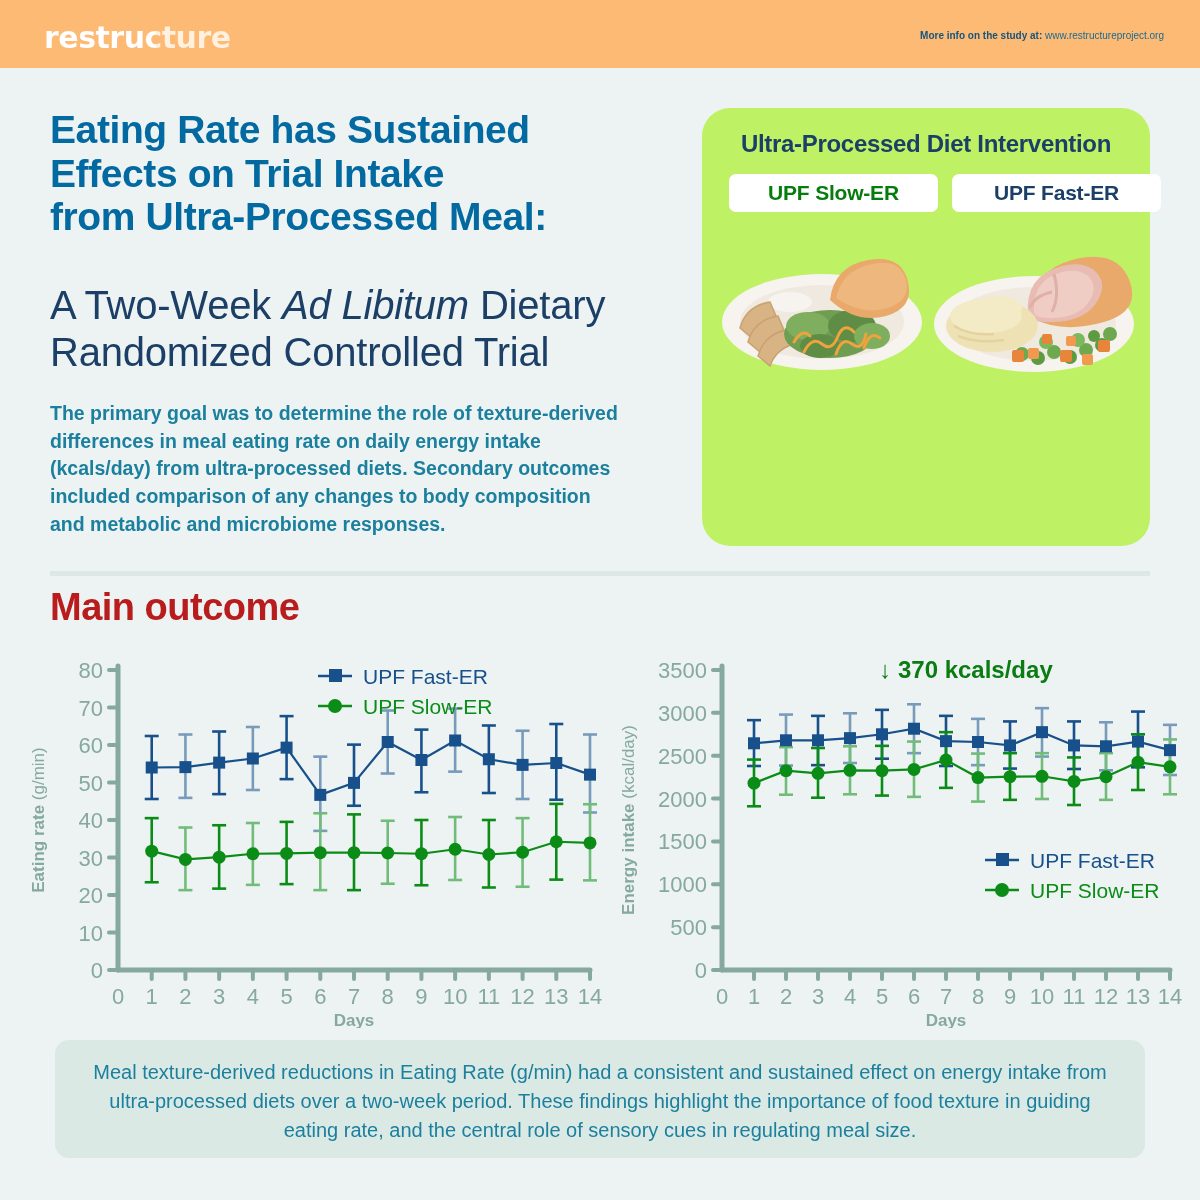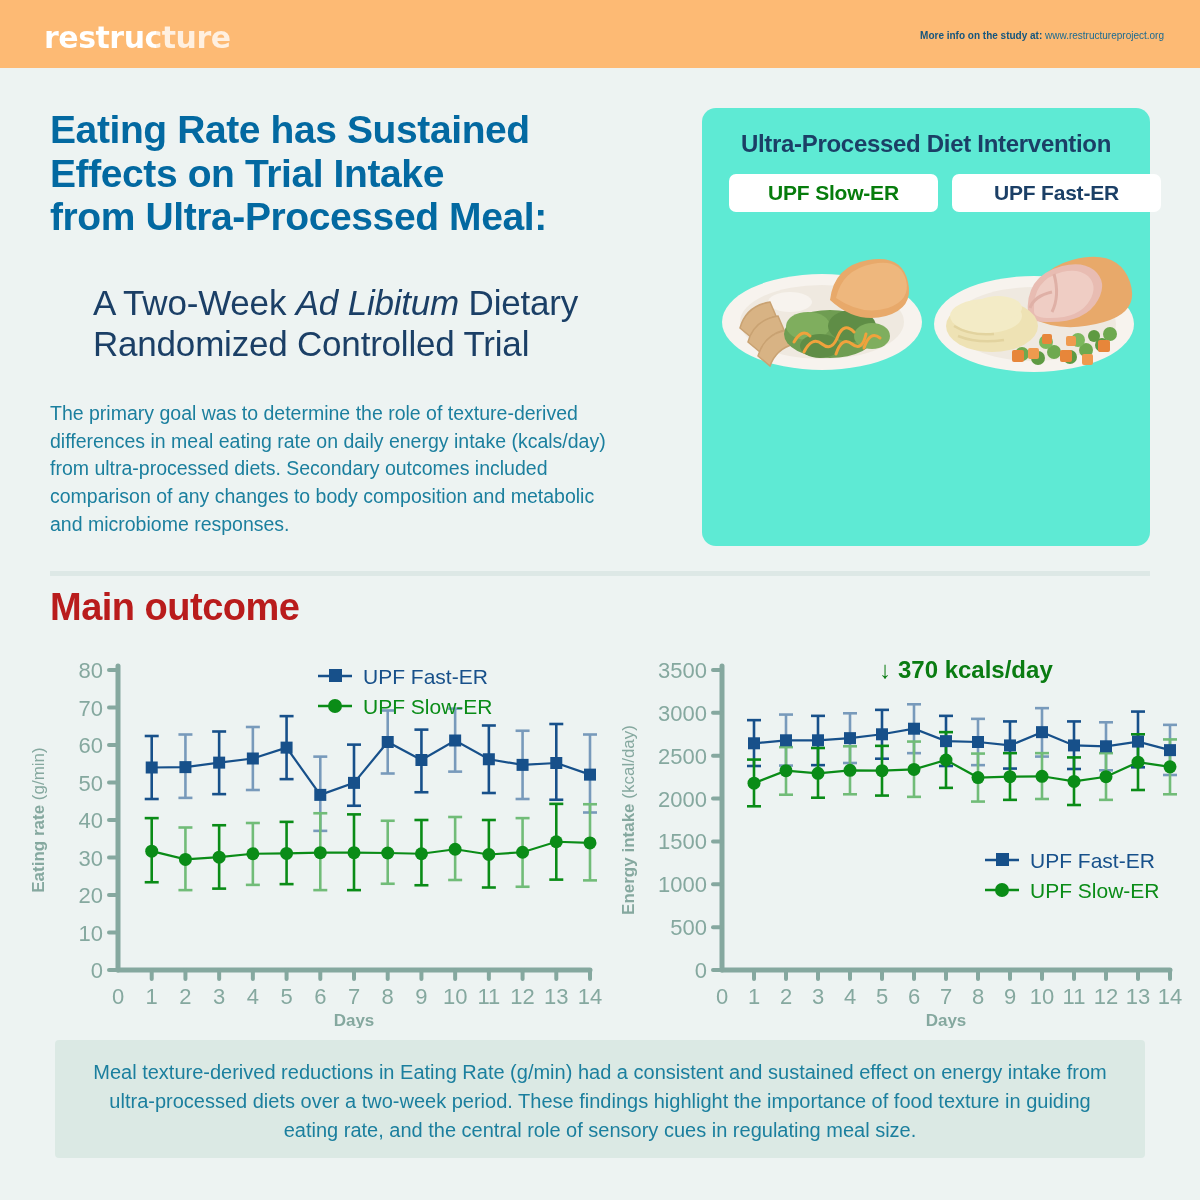--- a/index.html
+++ b/index.html
@@ -32,34 +32,33 @@
   .hdr-right .u{font-weight:normal;color:#1b6a91;}
 
   
   .title{
     position:absolute;left:50px;top:108px;width:640px;
     font-size:39px;line-height:1.12;font-weight:bold;color:#0369a1;
     letter-spacing:-0.4px;
   }
   .subtitle{
     position:absolute;left:50px;top:282px;width:650px;
-    font-size:35px;line-height:1.18;font-weight:normal;color:#1b3f66;
+    font-size:40px;line-height:1.18;font-weight:normal;color:#1b3f66;
     letter-spacing:-0.2px;
-    margin-left:43px;
   }
   .subtitle i{font-style:italic;}
   .lede{
     position:absolute;left:50px;top:400px;width:575px;
-    font-size:19.5px;line-height:1.42;color:#1b7f9e;
+    font-size:19.5px;line-height:1.42;color:#1b7f9e;font-weight:bold;
   }
 
   
   .panel{
     position:absolute;left:702px;top:108px;width:448px;height:438px;
-    background:#5eead4;border-radius:14px;
+    background:#bef264;border-radius:28px;
   }
   .panel-title{
     position:absolute;left:0;top:22px;width:448px;text-align:center;
     font-size:24px;font-weight:bold;color:#1b3f66;letter-spacing:-0.3px;
   }
   .pill{
     position:absolute;top:66px;height:38px;background:#ffffff;border-radius:7px;
     display:flex;align-items:center;justify-content:center;
     font-size:21px;font-weight:bold;letter-spacing:-0.2px;
   }
@@ -86,21 +85,21 @@
 
   
   .chart{position:absolute;top:648px;height:380px;}
   .chart.left{left:22px;width:590px;}
   .chart.right{left:612px;width:580px;}
   .chart svg{display:block;}
 
   
   .conclusion{
     position:absolute;left:55px;top:1040px;width:1090px;height:118px;
-    background:#dbe9e4;border-radius:4px;
+    background:#dbe9e4;border-radius:14px;
   }
   .conclusion p{
     margin:0;padding:18px 38px 0 38px;text-align:center;
     font-size:20px;line-height:1.45;color:#1b7f9e;
   }
 </style>
 </head>
 <body>
 
 <div class="header">

